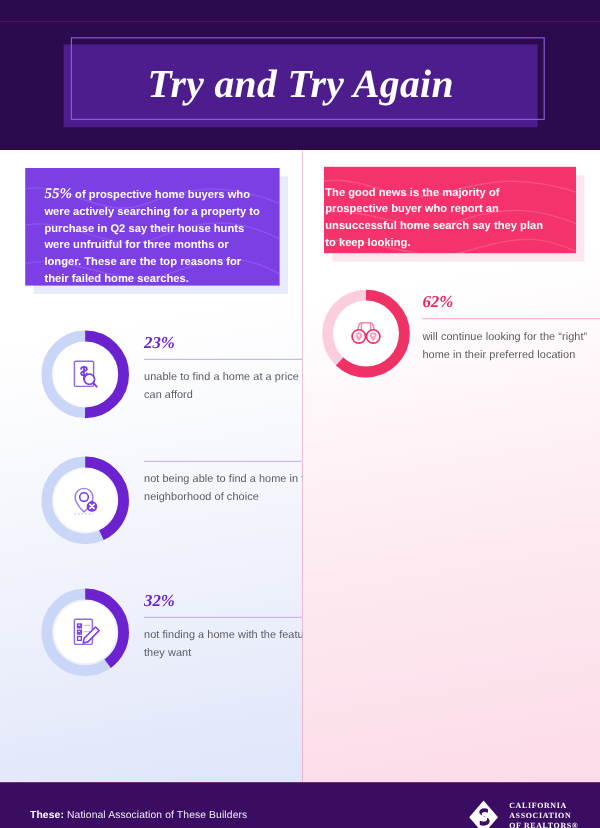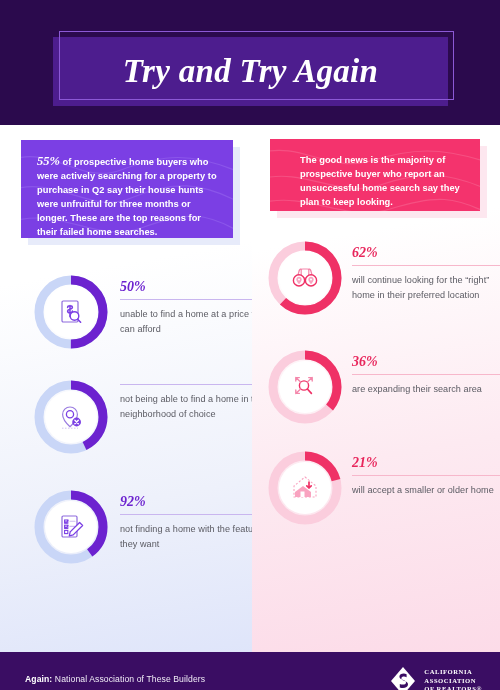--- a/index.html
+++ b/index.html
@@ -114,21 +114,21 @@
     font-family: "Liberation Serif", "DejaVu Serif", serif;
     font-style: italic;
     font-weight: bold;
     font-size: 12.5px;
   }
 
   .callout-right {
     left: 18px; top: 14px;
     width: 210px; height: 72px;
     background: #f4336d;
-    padding: 14px 18px 0 30px;
+    padding: 14px 18px 0 1px;
   }
   .callout-right-shadow {
     position: absolute;
     left: 25px; top: 21px;
     width: 210px; height: 72px;
     background: #fde7ef;
     z-index: 0;
   }
 
   
@@ -252,21 +252,21 @@
           <div class="donut-icon">
             <svg width="32" height="32" viewBox="0 0 32 32">
               <rect x="7" y="5" width="16" height="21" rx="1.2" fill="#fff" stroke="#8e6bdd" stroke-width="1.2"></rect>
               <path d="M15 9.5 v11 M12.6 11.4 c0-1.1 1.1-1.7 2.4-1.7 1.3 0 2.4 .6 2.4 1.7 0 2.4-4.8 1.4-4.8 3.7 0 1.1 1.1 1.8 2.4 1.8 1.3 0 2.4-.7 2.4-1.8" fill="none" stroke="#7b3fe4" stroke-width="1.5" stroke-linecap="round"></path>
               <circle cx="19.5" cy="20" r="4.3" fill="#fff" stroke="#7b3fe4" stroke-width="1.4"></circle>
               <path d="M22.6 23.2 L25.6 26.2" stroke="#7b3fe4" stroke-width="1.6" stroke-linecap="round"></path>
             </svg>
           </div>
         </div>
         <div class="stat-body">
-          <div class="stat-pct pct-purple">50%</div>
+          <div class="stat-pct pct-purple">23%</div>
           <div class="stat-rule rule-purple"></div>
           <div class="stat-desc">unable to find a home at a price they can afford</div>
         </div>
       </div>
 
       <div class="stat stat-left" style="left:32px; top:253px; width:210px; height:78px;">
         <div class="donut-wrap">
           <svg width="78" height="78" viewBox="0 0 78 78">
             <circle cx="39" cy="39" r="32" fill="none" stroke="#c9d6f7" stroke-width="9"></circle>
             <circle cx="39" cy="39" r="32" fill="none" stroke="#6c22cf" stroke-width="9" stroke-dasharray="86.4 214.6" transform="rotate(-90 39 39)"></circle>
@@ -300,21 +300,21 @@
               <rect x="9.6" y="14.2" width="3.2" height="3.2" fill="none" stroke="#7b3fe4" stroke-width="1.1"></rect>
               <rect x="9.6" y="19.4" width="3.2" height="3.2" fill="none" stroke="#7b3fe4" stroke-width="1.1"></rect>
               <path d="M10 10.6 l1 1.2 1.9-2.5" fill="none" stroke="#7b3fe4" stroke-width="1.2" stroke-linecap="round"></path>
               <path d="M10 15.8 l1 1.2 1.9-2.5" fill="none" stroke="#7b3fe4" stroke-width="1.2" stroke-linecap="round"></path>
               <path d="M15 10.2 h5 M15 15.4 h5 M15 20.6 h4" stroke="#cdbcf0" stroke-width="1.1" stroke-linecap="round"></path>
               <path d="M24.6 11.5 l3 3 -9.4 9.4 -3.9 .9 .9-3.9z" fill="#fff" stroke="#7b3fe4" stroke-width="1.3" stroke-linejoin="round"></path>
             </svg>
           </div>
         </div>
         <div class="stat-body">
-          <div class="stat-pct pct-purple">92%</div>
+          <div class="stat-pct pct-purple">32%</div>
           <div class="stat-rule rule-purple"></div>
           <div class="stat-desc">not finding a home with the features they want</div>
         </div>
       </div>
 
     </div>
 
     <div class="col-right">
 
       <div class="callout-right-shadow"></div>
@@ -349,72 +349,29 @@
             </svg>
           </div>
         </div>
         <div class="stat-body">
           <div class="stat-pct pct-pink">62%</div>
           <div class="stat-rule rule-pink"></div>
           <div class="stat-desc">will continue looking for the “right” home in their preferred location</div>
         </div>
       </div>
 
-      <div class="stat stat-right" style="left:14px; top:223px; width:230px; height:78px;">
-        <div class="donut-wrap">
-          <svg width="78" height="78" viewBox="0 0 78 78">
-            <circle cx="39" cy="39" r="32" fill="none" stroke="#fbcddd" stroke-width="9"></circle>
-            <circle cx="39" cy="39" r="32" fill="none" stroke="#ef3166" stroke-width="9" stroke-dasharray="72.4 228.6" transform="rotate(-90 39 39)"></circle>
-          </svg>
-          <div class="donut-icon">
-            <svg width="32" height="32" viewBox="0 0 32 32">
-              <circle cx="15" cy="14.5" r="4.6" fill="#fff" stroke="#ef3166" stroke-width="1.4"></circle>
-              <path d="M18.4 18 L22.4 22.3" stroke="#ef3166" stroke-width="1.7" stroke-linecap="round"></path>
-              <path d="M11.6 11.1 L6.8 6.6 M6.8 6.6 h3.5 M6.8 6.6 v3.5" fill="none" stroke="#f487ab" stroke-width="1.4" stroke-linecap="round"></path>
-              <path d="M18.4 11.1 L23.2 6.6 M23.2 6.6 h-3.5 M23.2 6.6 v3.5" fill="none" stroke="#f487ab" stroke-width="1.4" stroke-linecap="round"></path>
-              <path d="M11.6 17.9 L6.8 22.4 M6.8 22.4 h3.5 M6.8 22.4 v-3.5" fill="none" stroke="#f487ab" stroke-width="1.4" stroke-linecap="round"></path>
-            </svg>
-          </div>
-        </div>
-        <div class="stat-body">
-          <div class="stat-pct pct-pink">36%</div>
-          <div class="stat-rule rule-pink"></div>
-          <div class="stat-desc">are expanding their search area</div>
-        </div>
-      </div>
-
-      <div class="stat stat-right" style="left:14px; top:324px; width:230px; height:78px;">
-        <div class="donut-wrap">
-          <svg width="78" height="78" viewBox="0 0 78 78">
-            <circle cx="39" cy="39" r="32" fill="none" stroke="#fbcddd" stroke-width="9"></circle>
-            <circle cx="39" cy="39" r="32" fill="none" stroke="#ef3166" stroke-width="9" stroke-dasharray="42.2 258.8" transform="rotate(-90 39 39)"></circle>
-          </svg>
-          <div class="donut-icon">
-            <svg width="32" height="32" viewBox="0 0 32 32">
-              <path d="M16 5 L27 14 v11 H5 V14z" fill="none" stroke="#f9a3c0" stroke-width="1.1" stroke-dasharray="2 1.8"></path>
-              <path d="M14 14 L22 20 v5 h-16 v-5z" fill="#f9a3c0"></path>
-              <rect x="11.5" y="19.5" width="4" height="5.5" fill="#fff"></rect>
-              <path d="M20 10 v6 M20 16 l-2.2-2.2 M20 16 l2.2-2.2" stroke="#ef3166" stroke-width="1.7" stroke-linecap="round"></path>
-            </svg>
-          </div>
-        </div>
-        <div class="stat-body">
-          <div class="stat-pct pct-pink">21%</div>
-          <div class="stat-rule rule-pink"></div>
-          <div class="stat-desc">will accept a smaller or older home</div>
-        </div>
-      </div>
+
 
 
     </div>
   </div>
 
   <div class="footer">
     <div class="footer-source">
-      <b>Again:</b><span> National Association of These Builders</span>
+      <b>These:</b><span> National Association of These Builders</span>
     </div>
     <div class="footer-logo">
       <svg class="logo-mark" viewBox="0 0 28 30">
         <path d="M14 1 L26 15 L14 29 L2 15 Z" fill="#ffffff"></path>
         <path d="M17.6 8.2 c-3.4-1.4-7.2-.2-7.2 2.6 0 3.4 6.6 2.6 6.6 5.6 0 2.2-3.4 2.8-6.2 1.6 l0 3.4 c3.8 1.6 8.2 .2 8.2-3.2 0-3.8-6.6-3-6.6-5.8 0-1.8 2.8-2.4 5.2-1.2z" fill="#3a0d63"></path>
       </svg>
       <div class="logo-text">
         <div>CALIFORNIA</div>
         <div>ASSOCIATION</div>
         <div>OF REALTORS®</div>

